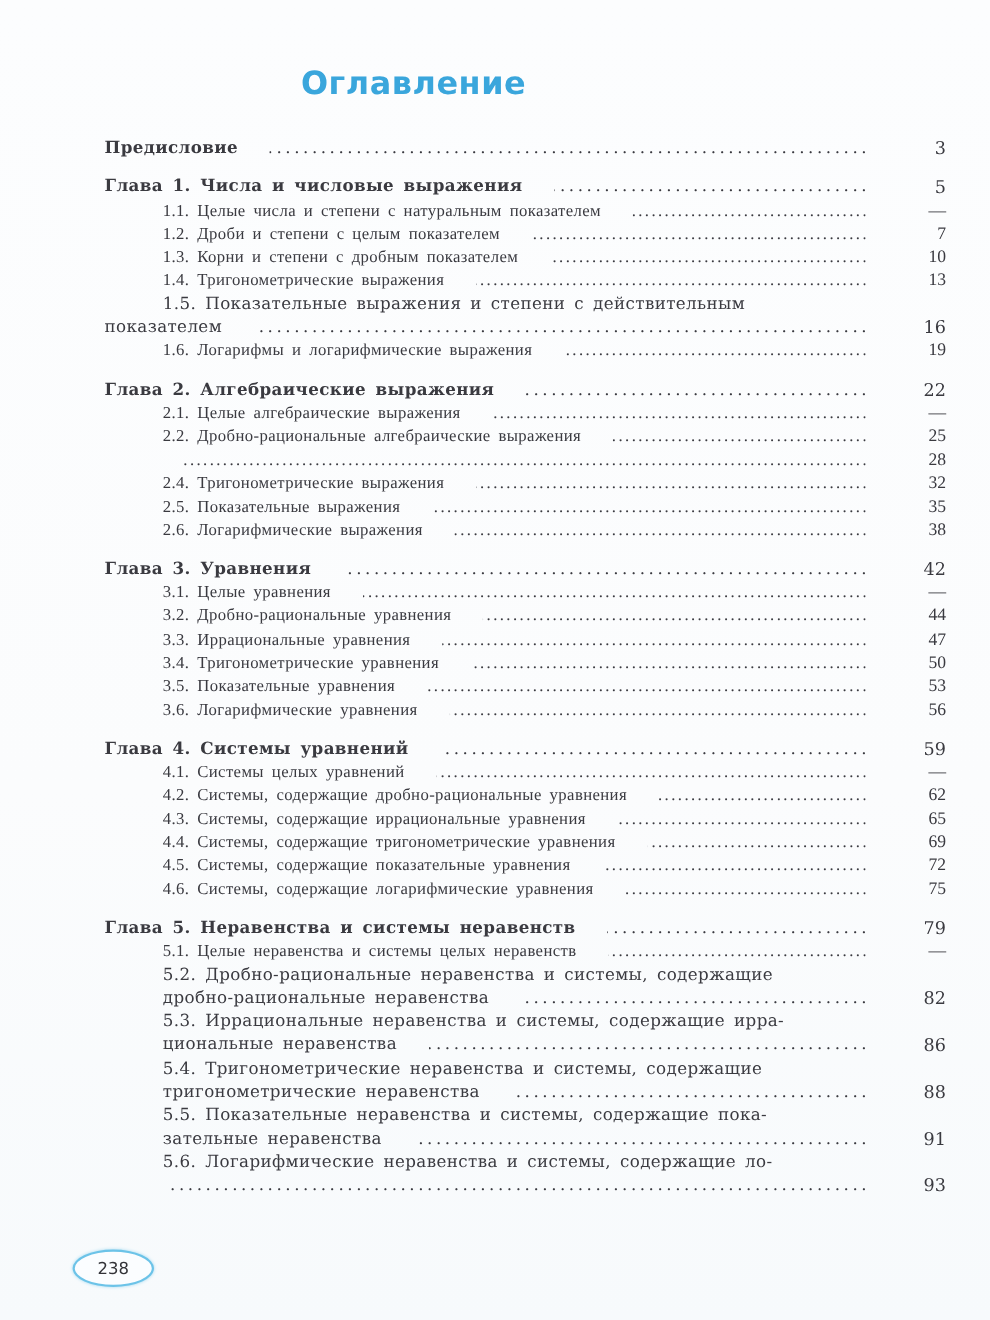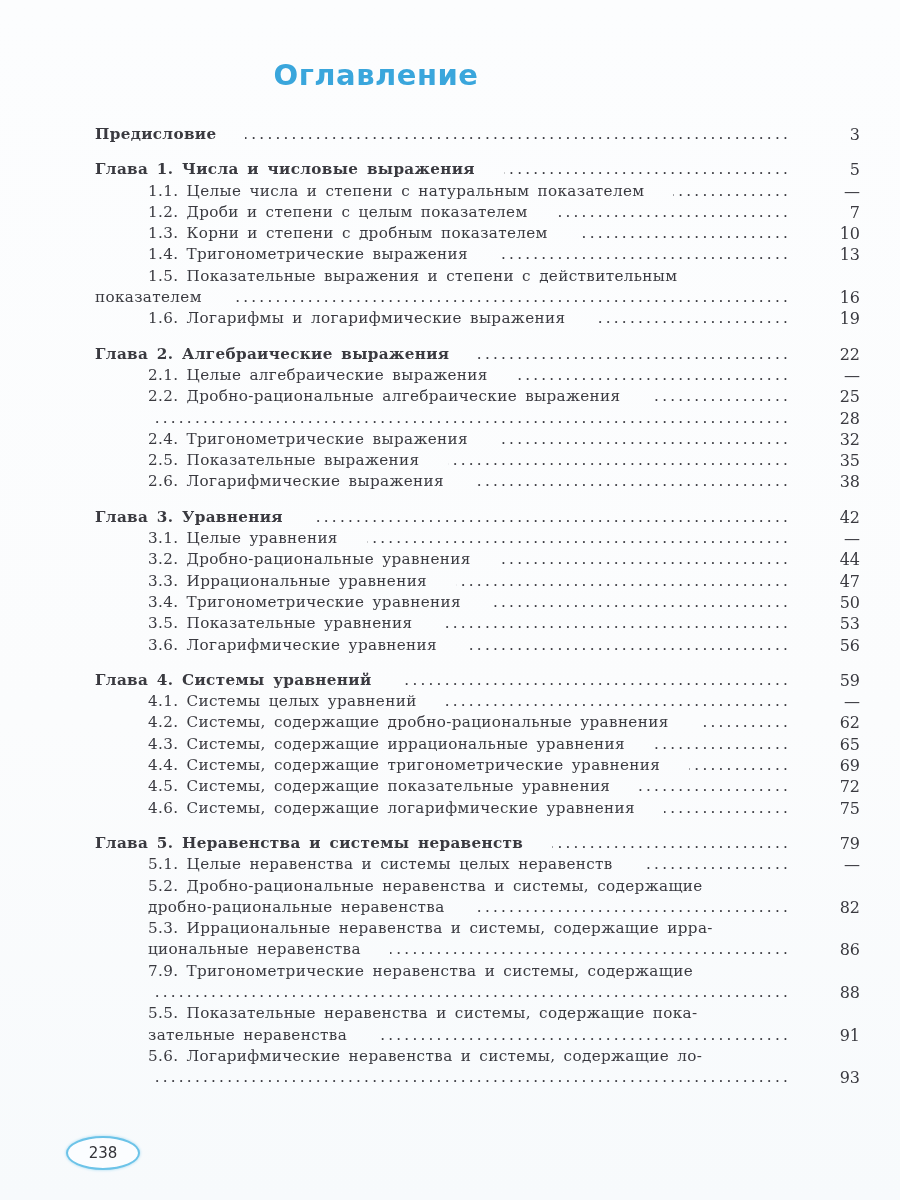--- a/index.html
+++ b/index.html
@@ -49,20 +49,21 @@
       line-height: 21.3px;
       height: 21.3px;
       white-space: nowrap;
       gap: 25px;
     }
     .row.bold .text-part {
       font-weight: bold;
     }
     .row.sub {
       padding-left: 53px;
+      font-family: Liberation Serif, serif;
     }
     .text-part {
       flex: 0 0 auto;
       letter-spacing: 0.35px;
       word-spacing: 3px;
     }
     .leader {
       flex: 1 1 auto;
       overflow: hidden;
       margin: 0 6px 0 4px;
@@ -298,23 +299,24 @@
     </div>
     <div class="row wrapped-first">
       <span class="text-part">5.3. Иррациональные неравенства и системы, содержащие ирра-</span>
     </div>
     <div class="row wrapped-second">
       <span class="text-part">циональные неравенства</span>
       <span class="leader"></span>
       <span class="page-num">86</span>
     </div>
     <div class="row wrapped-first">
-      <span class="text-part">7.9. Тригонометрические неравенства и системы, содержащие</span>
-    </div>
-    <div class="row wrapped-second">
+      <span class="text-part">5.4. Тригонометрические неравенства и системы, содержащие</span>
+    </div>
+    <div class="row wrapped-second">
+      <span class="text-part">тригонометрические неравенства</span>
       <span class="leader"></span>
       <span class="page-num">88</span>
     </div>
     <div class="row wrapped-first">
       <span class="text-part">5.5. Показательные неравенства и системы, содержащие пока-</span>
     </div>
     <div class="row wrapped-second">
       <span class="text-part">зательные неравенства</span>
       <span class="leader"></span>
       <span class="page-num">91</span>

